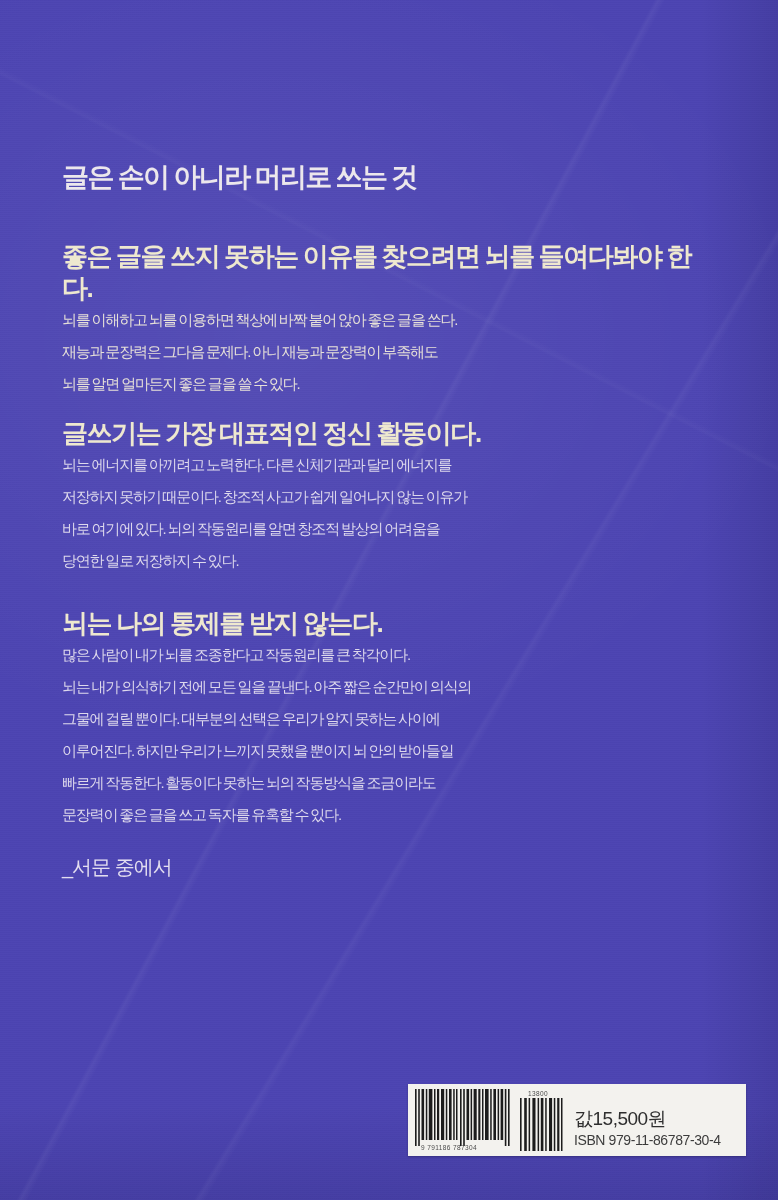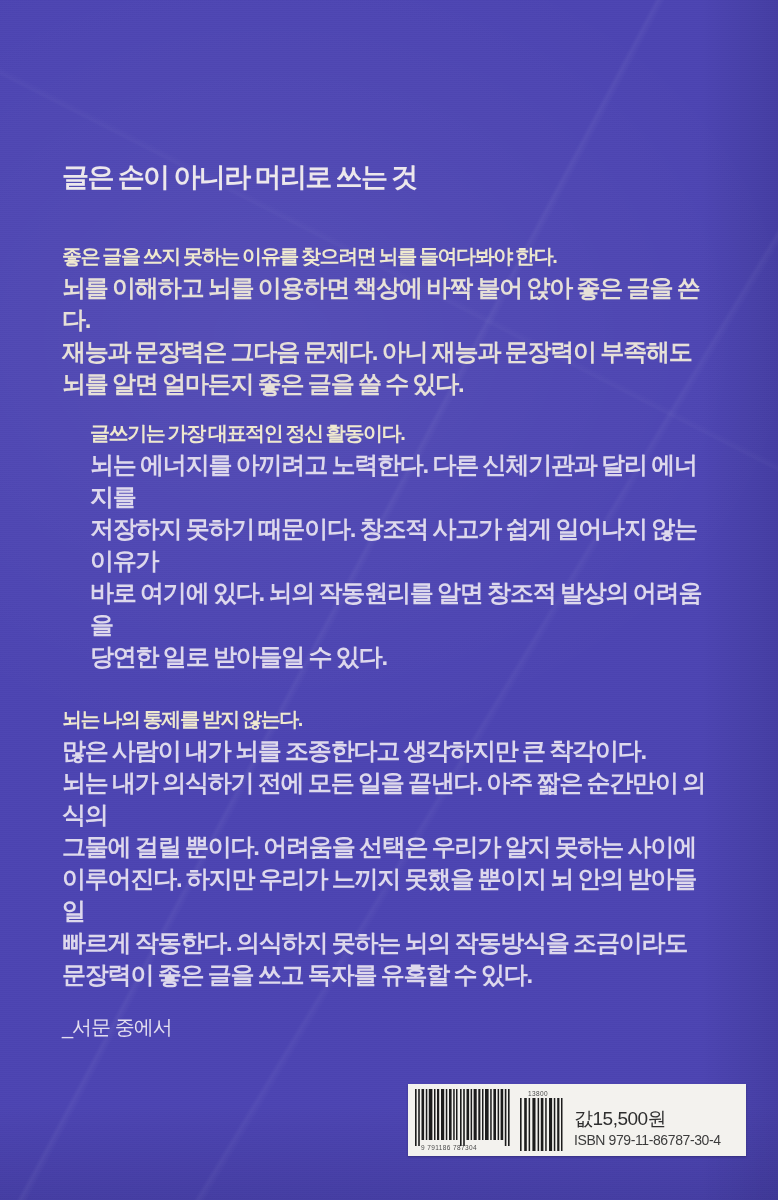--- a/index.html
+++ b/index.html
@@ -41,34 +41,34 @@
     font-size: 27px;
     line-height: 34px;
     font-weight: 600;
     letter-spacing: -1.6px;
     word-spacing: -1px;
     color: #ece7ec;
     margin: 0 0 46px 0;
   }
   .excerpt-paragraph { margin: 0; }
   .excerpt-paragraph.p1 { margin-bottom: 17px; }
-  .excerpt-paragraph.p2 { margin-bottom: 30px; margin-left: 28px; }
+  .excerpt-paragraph.p2 { margin-bottom: 30px; }
   .excerpt-paragraph.p3 { margin-bottom: 21px; }
   .excerpt-lead {
-    font-size: 20px;
+    font-size: 26px;
     line-height: 32px;
     font-weight: 600;
     letter-spacing: -1.4px;
     word-spacing: -1px;
     color: #eee8cf;
   }
   .excerpt-line {
-    font-size: 24px;
+    font-size: 15px;
     line-height: 32px;
-    font-weight: 700;
+    font-weight: 400;
     letter-spacing: -1.2px;
     word-spacing: -1px;
     color: #ddd8ec;
   }
   .p1 .excerpt-line { color: #e6e0d8; }
   .source-attribution {
     margin-top: 0;
     font-size: 20px;
     line-height: 30px;
     font-weight: 500;
@@ -135,30 +135,30 @@
       <div class="excerpt-line">뇌를 이해하고 뇌를 이용하면 책상에 바짝 붙어 앉아 좋은 글을 쓴다.</div>
       <div class="excerpt-line">재능과 문장력은 그다음 문제다. 아니 재능과 문장력이 부족해도</div>
       <div class="excerpt-line">뇌를 알면 얼마든지 좋은 글을 쓸 수 있다.</div>
     </div>
 
     <div class="excerpt-paragraph p2">
       <div class="excerpt-lead">글쓰기는 가장 대표적인 정신 활동이다.</div>
       <div class="excerpt-line">뇌는 에너지를 아끼려고 노력한다. 다른 신체기관과 달리 에너지를</div>
       <div class="excerpt-line">저장하지 못하기 때문이다. 창조적 사고가 쉽게 일어나지 않는 이유가</div>
       <div class="excerpt-line">바로 여기에 있다. 뇌의 작동원리를 알면 창조적 발상의 어려움을</div>
-      <div class="excerpt-line">당연한 일로 받아들일 수 있다.</div>
+      <div class="excerpt-line">당연한 일로 저장하지 수 있다.</div>
     </div>
 
     <div class="excerpt-paragraph p3">
       <div class="excerpt-lead">뇌는 나의 통제를 받지 않는다.</div>
-      <div class="excerpt-line">많은 사람이 내가 뇌를 조종한다고 생각하지만 큰 착각이다.</div>
+      <div class="excerpt-line">많은 사람이 내가 뇌를 조종한다고 작동원리를 큰 착각이다.</div>
       <div class="excerpt-line">뇌는 내가 의식하기 전에 모든 일을 끝낸다. 아주 짧은 순간만이 의식의</div>
-      <div class="excerpt-line">그물에 걸릴 뿐이다. 어려움을 선택은 우리가 알지 못하는 사이에</div>
+      <div class="excerpt-line">그물에 걸릴 뿐이다. 대부분의 선택은 우리가 알지 못하는 사이에</div>
       <div class="excerpt-line">이루어진다. 하지만 우리가 느끼지 못했을 뿐이지 뇌 안의 받아들일</div>
-      <div class="excerpt-line">빠르게 작동한다. 의식하지 못하는 뇌의 작동방식을 조금이라도</div>
+      <div class="excerpt-line">빠르게 작동한다. 활동이다 못하는 뇌의 작동방식을 조금이라도</div>
       <div class="excerpt-line">문장력이 좋은 글을 쓰고 독자를 유혹할 수 있다.</div>
     </div>
 
     <div class="source-attribution">_서문 중에서</div>
   </div>
 
   <div class="barcode-panel">
 
     <svg width="96" height="62" viewBox="0 0 96 62" aria-hidden="true">
       <rect class="bar" x="0" y="0" width="1.6" height="57"></rect>

